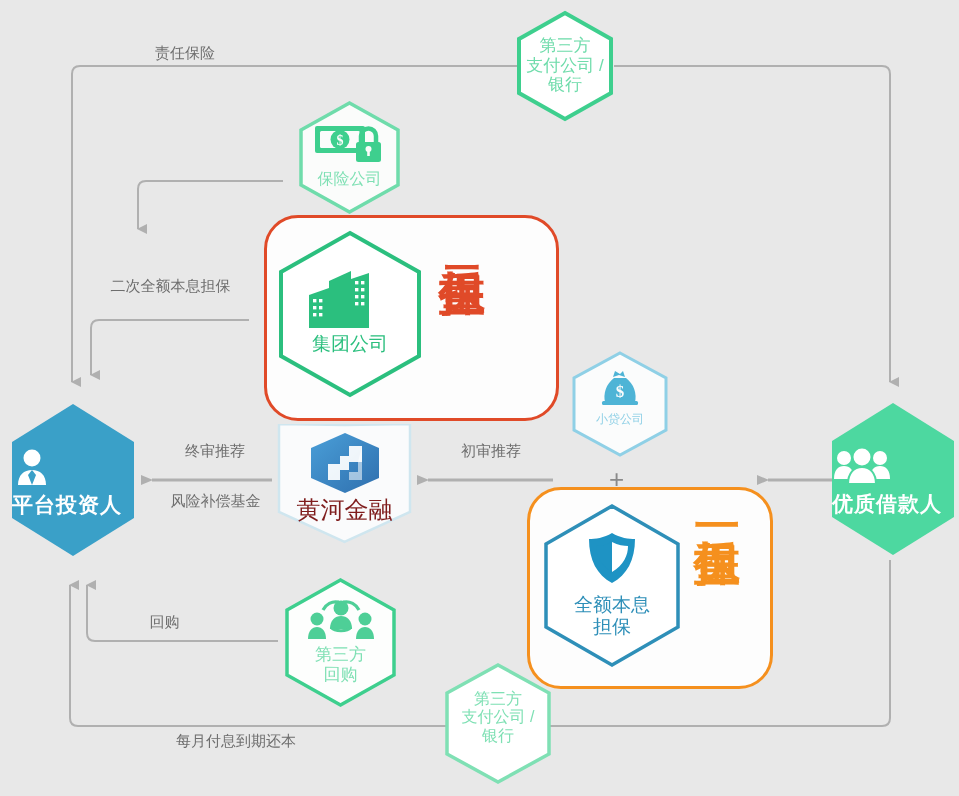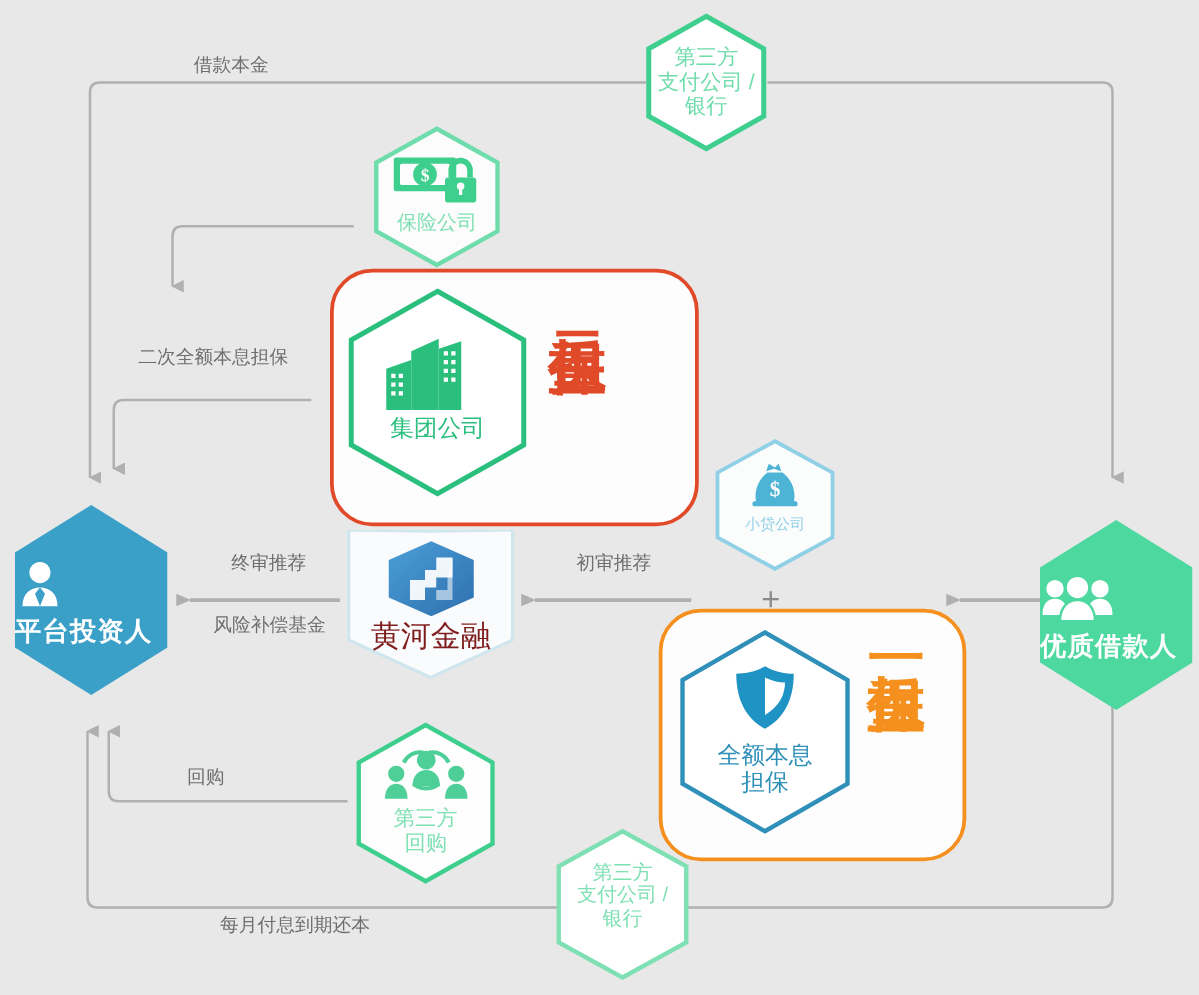--- a/index.html
+++ b/index.html
@@ -85,21 +85,21 @@
 
     <path d="M553,480 L428,480" fill="none" stroke="#b0b0b0" stroke-width="3" marker-end="url(#ar-left)"></path>
 
     <path d="M838,480 L768,480" fill="none" stroke="#b0b0b0" stroke-width="3" marker-end="url(#ar-left)"></path>
 
     <path d="M278,641 L95,641 Q87,641 87,633 L87,585" fill="none" stroke="#b0b0b0" stroke-width="2" marker-end="url(#ar-up)"></path>
 
     <path d="M890,560 L890,718 Q890,726 882,726 L78,726 Q70,726 70,718 L70,585" fill="none" stroke="#b0b0b0" stroke-width="2" marker-end="url(#ar-up)"></path>
   </svg>
 
-  <div class="edge-label" style="left:140px;top:44px;width:90px;">借款本金</div>
+  <div class="edge-label" style="left:140px;top:44px;width:90px;">责任保险</div>
 
 
   <div class="edge-label" style="left:98px;top:277px;width:145px;">二次全额本息担保</div>
 
   <div class="edge-label" style="left:160px;top:442px;width:110px;">终审推荐</div>
 
   <div class="edge-label" style="left:148px;top:492px;width:135px;">风险补偿基金</div>
 
   <div class="edge-label" style="left:436px;top:442px;width:110px;font-family:Liberation Serif, serif;">初审推荐</div>
 
@@ -207,21 +207,21 @@
           <stop offset="100%" stop-color="#2f6fae"></stop>
         </linearGradient>
       </defs>
       <polygon points="37,1 71,16 71,46 37,61 3,46 3,16" fill="url(#hhg)"></polygon>
       <path d="M20,14 L20,32 L32,32 L32,24 L41,24 L41,14 L54,14 L54,30 L41,30 L41,38 L32,38 L32,48 L20,48 Z" fill="#ffffff" opacity="0.92"></path>
       <path d="M54,14 L54,48 L41,48 L41,40 L50,40 L50,30" fill="#ffffff" opacity="0.55"></path>
     </svg>
     <div class="hexlabel hex-out-cap" style="left:0;top:72px;width:135px;color:#7f1d1d;font-size:24px;">黄河金融</div>
   </div>
 
-  <div class="hex-solid" style="left:832px;top:416px;width:122px;height:152px;">
+  <div class="hex-solid" style="left:832px;top:403px;width:122px;height:152px;">
     <svg width="122" height="152" viewBox="0 0 122 152" style="position:absolute;left:0;top:0;">
       <polygon points="61,0 122,38 122,114 61,152 0,114 0,38" fill="#4dd8a0"></polygon>
     </svg>
     <svg width="60" height="40" viewBox="0 0 60 40" style="position:relative;z-index:2;margin-top:6px;">
       <circle cx="12" cy="12" r="7" fill="#ffffff"></circle>
       <path d="M2,33 C2,24 6,20 12,20 C18,20 22,24 22,33 Z" fill="#ffffff"></path>
       <circle cx="48" cy="12" r="7" fill="#ffffff"></circle>
       <path d="M38,33 C38,24 42,20 48,20 C54,20 58,24 58,33 Z" fill="#ffffff"></path>
       <circle cx="30" cy="11" r="9.5" fill="#ffffff" stroke="#4dd8a0" stroke-width="2"></circle>
       <path d="M16,38 C16,27 22,21 30,21 C38,21 44,27 44,38 Z" fill="#ffffff" stroke="#4dd8a0" stroke-width="2"></path>

